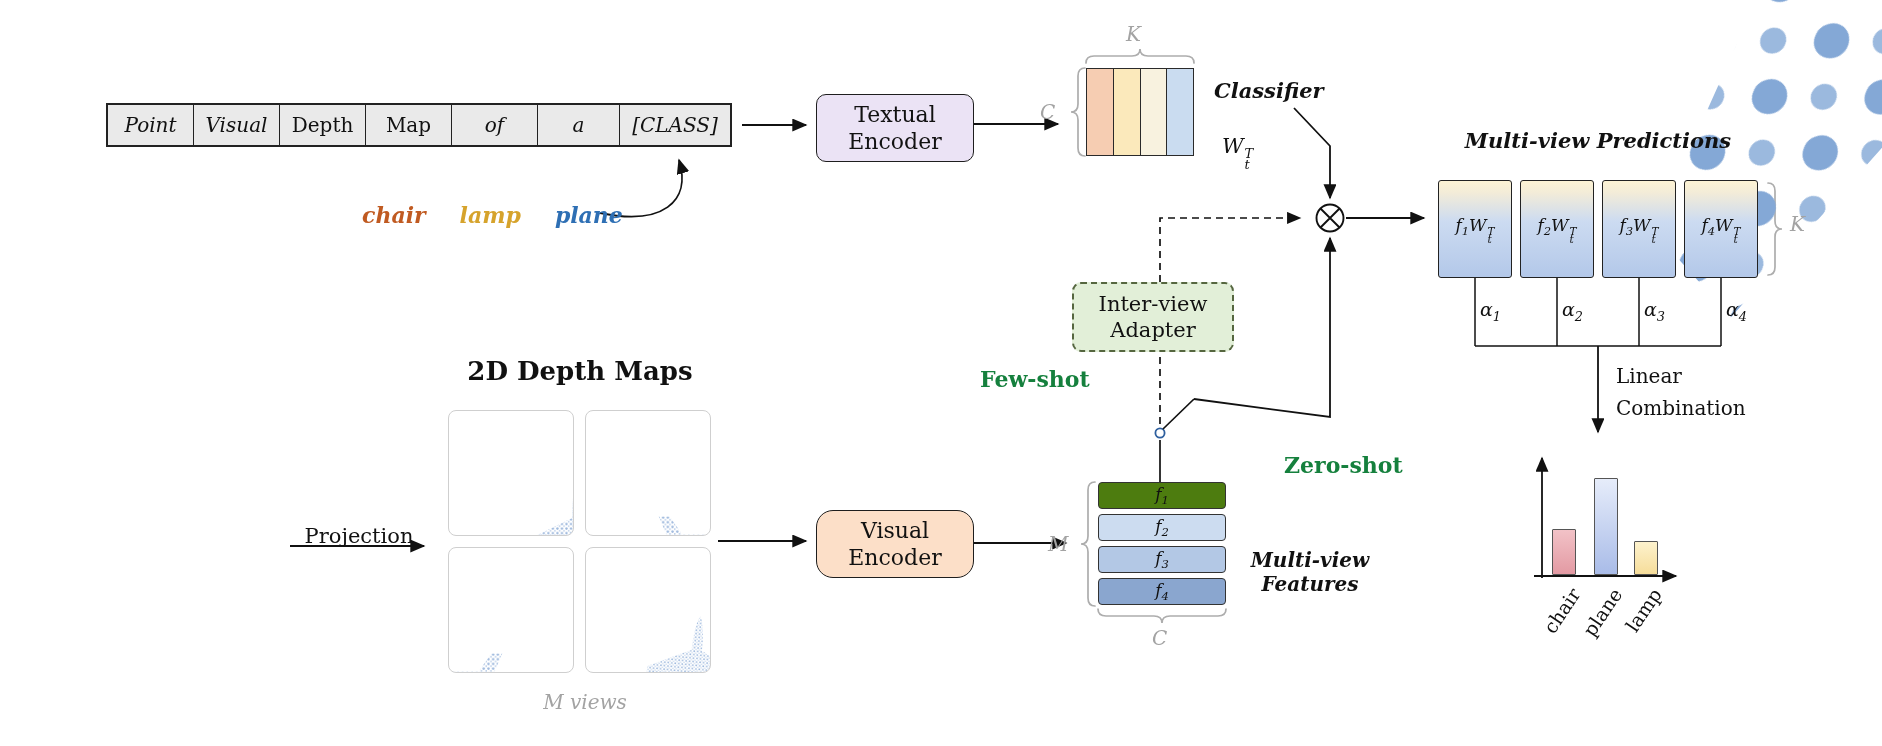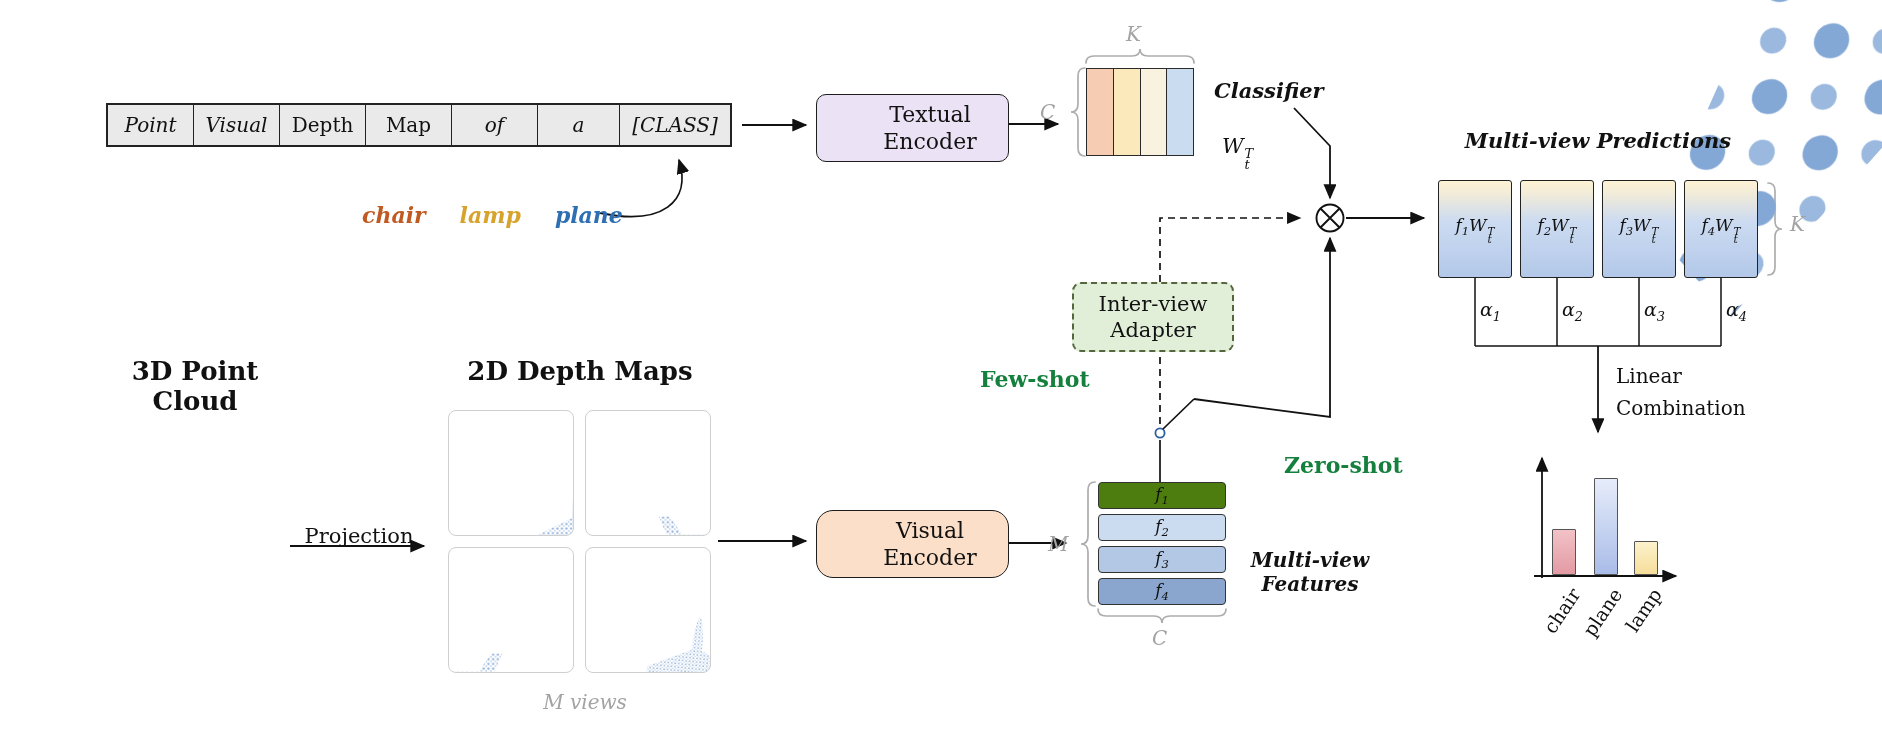--- a/index.html
+++ b/index.html
@@ -13,21 +13,21 @@
   .center{text-align:center;}
   svg{display:block;}
   
   .ptable{display:flex;height:44px;border:2px solid #222;background:#eaeaea;box-sizing:border-box;}
   .pcell{display:flex;align-items:center;justify-content:center;font-size:20px;border-right:1.6px solid #222;box-sizing:border-box;}
   .pcell:last-child{border-right:none;}
   
   .cwords{display:flex;gap:34px;font-size:22px;font-weight:bold;font-style:italic;}
   
   .encbox{width:156px;height:66px;border:1.8px solid #1e1e1e;border-radius:10px;display:flex;flex-direction:column;
-          align-items:center;justify-content:center;font-size:22px;line-height:1.25;padding-left:35px;}
+          align-items:center;justify-content:center;font-size:22px;line-height:1.25;}
   .enc-textual{background:#ebe3f5;}
   .enc-visual{background:#fcdfc8;}
   .adapterbox{width:158px;height:66px;border:2px dashed #55663f;border-radius:9px;background:#e2efd8;
           display:flex;flex-direction:column;align-items:center;justify-content:center;font-size:21px;line-height:1.25;}
   
   .clfstack{display:flex;width:108px;height:88px;border:1.6px solid #2a2a2a;box-sizing:border-box;}
   .clfcol{flex:1;border-right:1.4px solid #2a2a2a;}
   .clfcol:last-child{border-right:none;}
   
   .predbox{width:74px;height:98px;border:1.6px solid #222;border-radius:3px;box-sizing:border-box;
@@ -210,21 +210,20 @@
   <div class="abs" style="left:1616px;top:364px;font-size:20px;">Linear</div>
   <div class="abs" style="left:1616px;top:396px;font-size:20px;">Combination</div>
 
   <div class="bar bar-0" style="left: 1552px; bottom: 171px; height: 46px;"></div>
   <div class="bar bar-1" style="left: 1594px; bottom: 171px; height: 97px;"></div>
   <div class="bar bar-2" style="left: 1634px; bottom: 171px; height: 34px;"></div>
   <div class="barlabel" style="top:584px;right:316px;">chair</div>
   <div class="barlabel" style="top:584px;right:274px;">plane</div>
   <div class="barlabel" style="top:584px;right:234px;">lamp</div>
 
-  <div class="abs b center" style="left:85px;top:356px;width:220px;font-size:26px;">3D Point Cloud</div>
   <div class="abs b center" style="left:458px;top:356px;width:244px;font-size:26px;">2D Depth Maps</div>
 
   <div class="abs center" style="left:292px;top:524px;width:134px;font-size:21px;">Projection</div>
 
   <div class="abs tile" style="left:448px;top:410px;">
     <svg width="126" height="126">
         <use href="#plane-top" xlink:href="#plane-top" transform="translate(63,63) scale(1.06)" fill="url(#dotsSm)"></use>
       </svg>
   </div>
   <div class="abs tile" style="left:585px;top:410px;">

